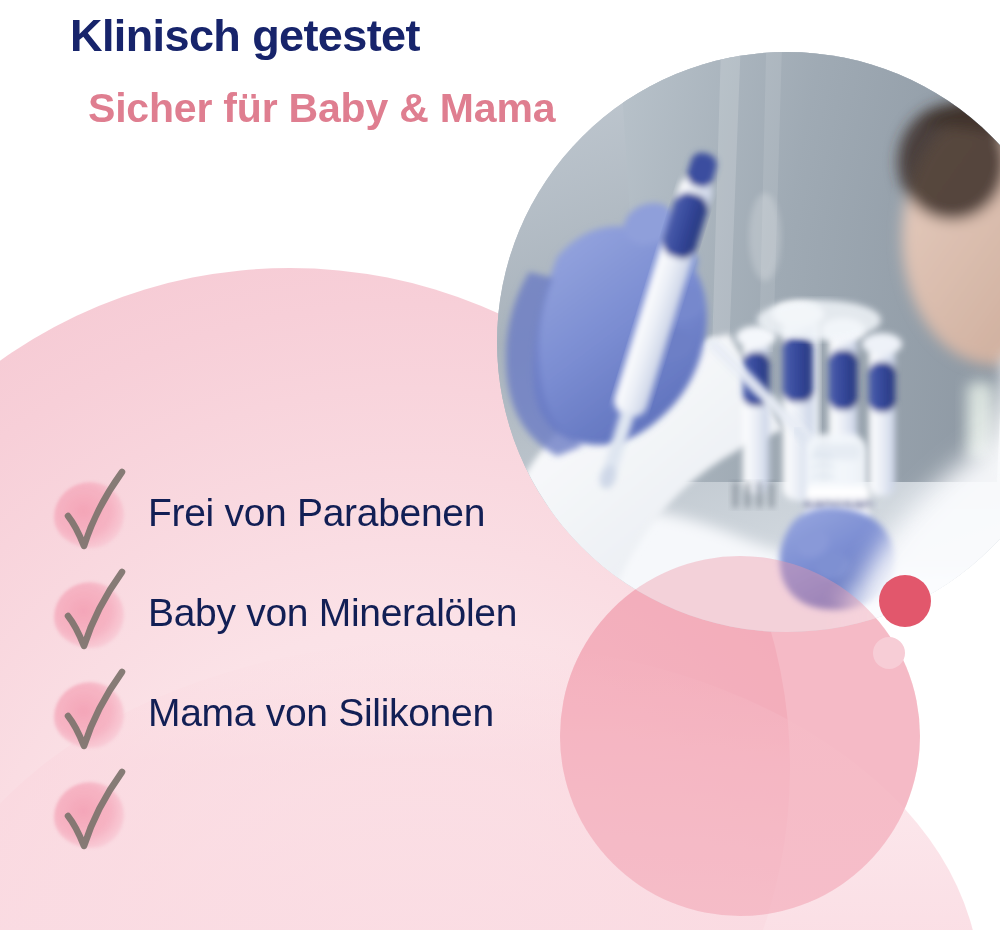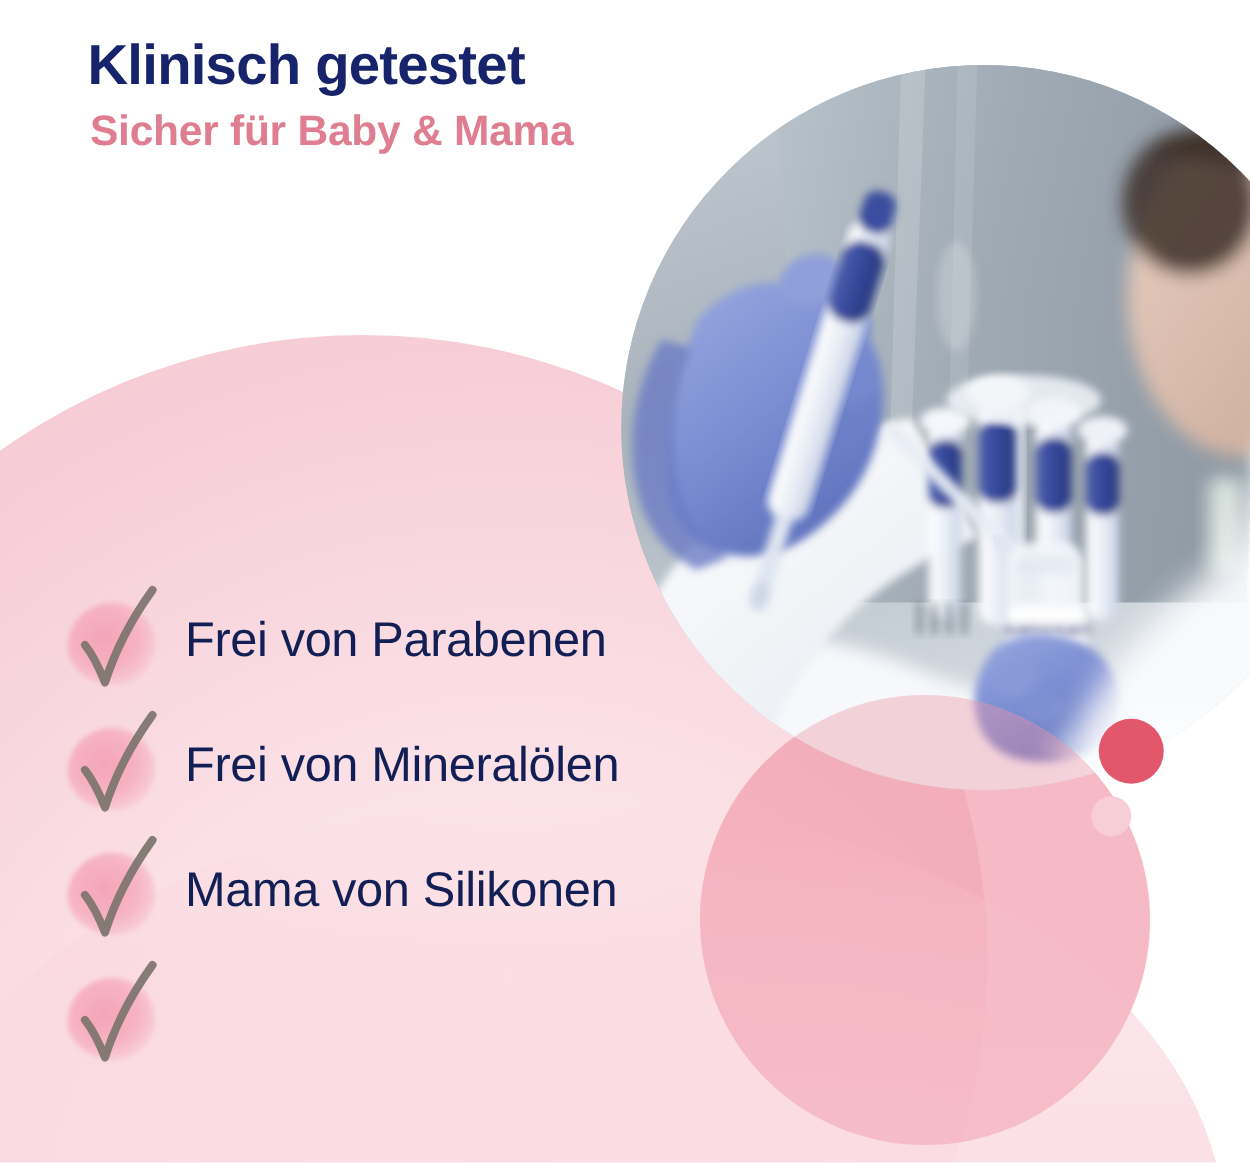--- a/index.html
+++ b/index.html
@@ -110,32 +110,32 @@
 
   
   #headline-block {
     position: absolute;
     left: 0;
     top: 0;
     width: 600px;
   }
   #title {
     margin: 0;
-    padding: 28px 0 0 70px;
+    padding: 12px 0 0 70px;
     font-size: 45px;
     line-height: 1.06;
     font-weight: bold;
     letter-spacing: -0.6px;
     color: #17246b;
     white-space: nowrap;
   }
   #subtitle {
-    margin: 0;
+    margin: 16px;
     padding: 11px 0 0 72px;
-    font-size: 34px;
+    font-size: 41px;
     line-height: 1.06;
     font-weight: bold;
     letter-spacing: -0.2px;
     color: #df7e90;
     white-space: nowrap;
   }
 
   
   #benefits {
     position: absolute;
@@ -360,21 +360,21 @@
       <span class="benefit-label">Frei von Parabenen</span>
     </li>
 
     <li class="benefit-row">
       <span class="check-wrap">
         <span class="check-blob"></span>
         <svg class="check-mark" viewBox="0 0 106 96">
           <path d="M26 52 Q34 62 42 82 Q54 44 80 8" stroke="#7c736d" stroke-width="6.5" fill="none" stroke-linecap="round" stroke-linejoin="round" opacity="0.92"></path>
         </svg>
       </span>
-      <span class="benefit-label">Frei von Mineralölen</span>
+      <span class="benefit-label">Baby von Mineralölen</span>
     </li>
 
     <li class="benefit-row">
       <span class="check-wrap">
         <span class="check-blob"></span>
         <svg class="check-mark" viewBox="0 0 106 96">
           <path d="M26 52 Q34 62 42 82 Q54 44 80 8" stroke="#7c736d" stroke-width="6.5" fill="none" stroke-linecap="round" stroke-linejoin="round" opacity="0.92"></path>
         </svg>
       </span>
       <span class="benefit-label">Mama von Silikonen</span>

